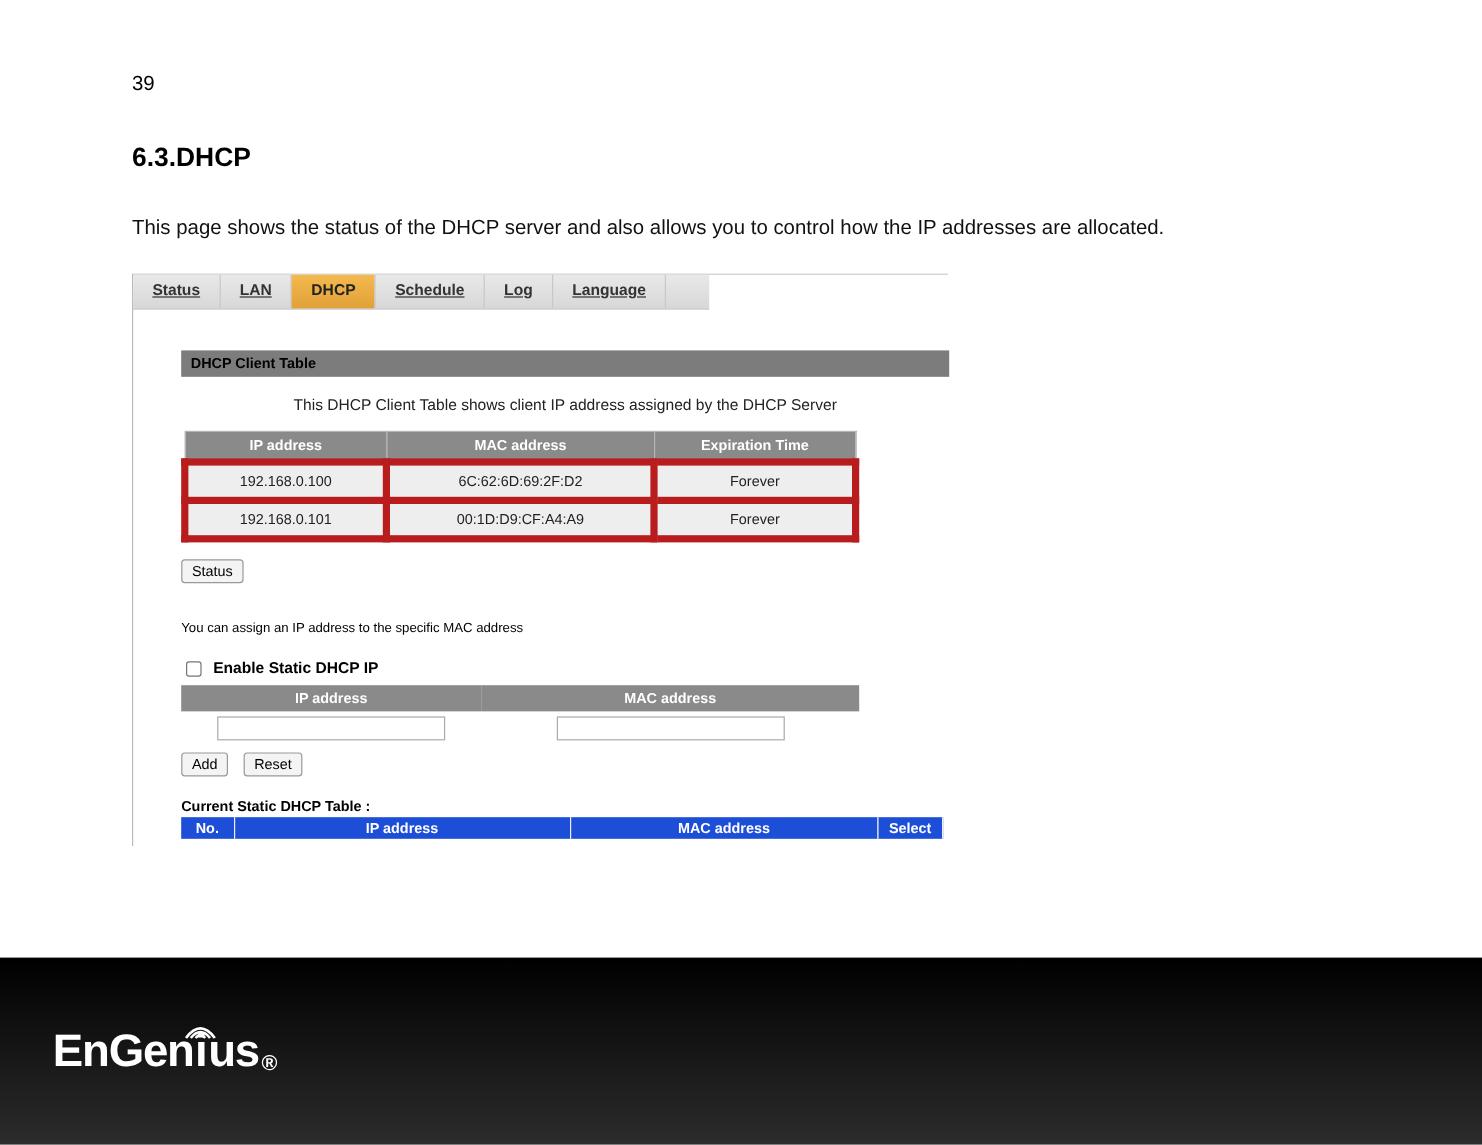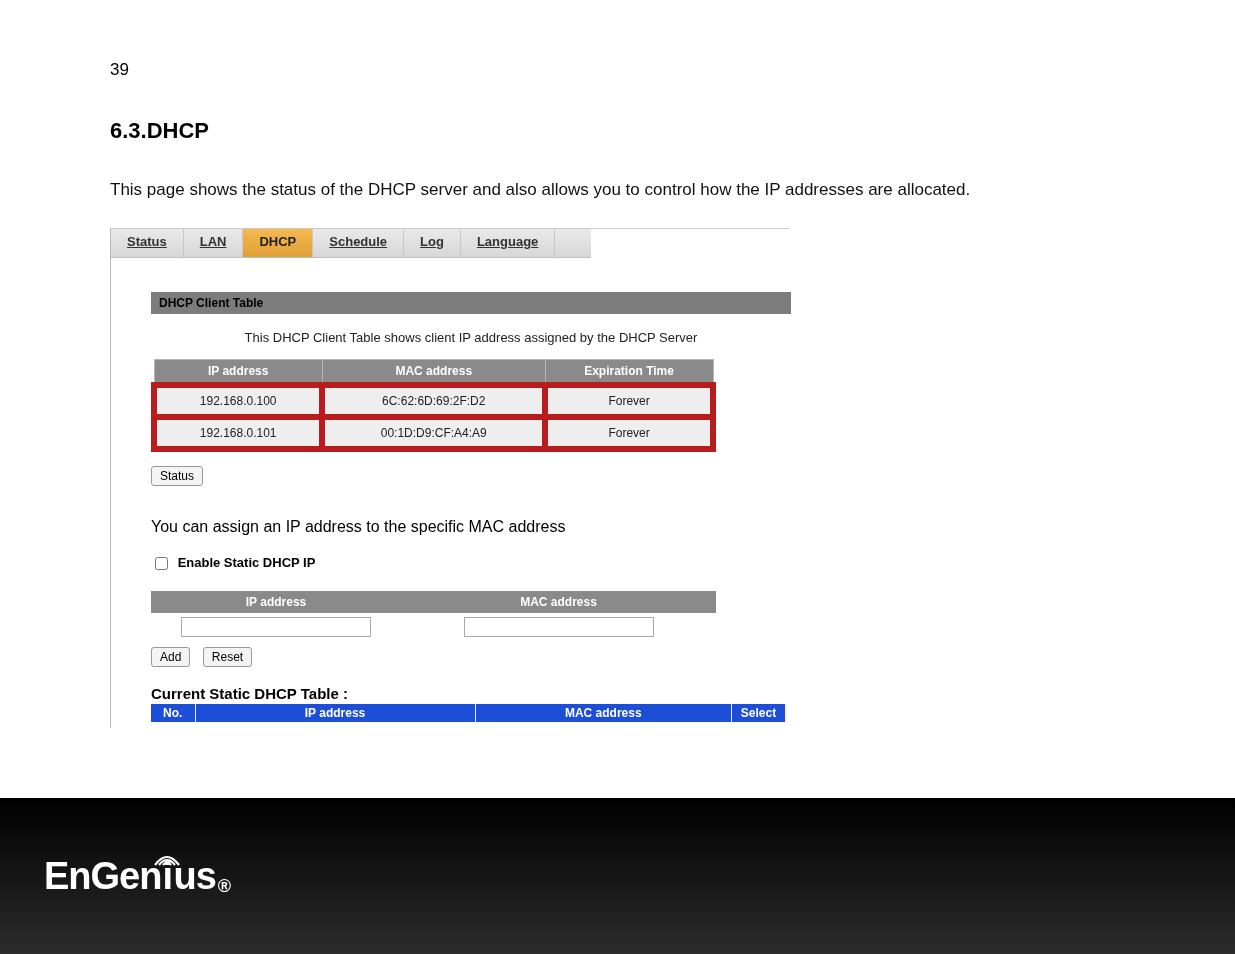--- a/index.html
+++ b/index.html
@@ -101,22 +101,22 @@
   .btn {
     font-family: Arial, sans-serif;
     font-size: 12px;
     padding: 2px 8px;
     background: #f4f4f4;
     border: 1px solid #999;
     border-radius: 3px;
     cursor: pointer;
   }
   .refresh-row { margin: 14px 0 10px 0; }
-  .assign-desc { font-size: 16px; margin: 32px 0 18px 0; }
-  .check-row { font-size: 13px; font-weight: 700; margin-bottom: 18px; }
+  .assign-desc { font-size: 11px; margin: 32px 0 18px 0; }
+  .check-row { font-size: 13px; font-weight: 700; margin-bottom: 4px; }
   .check-row input { margin-right: 6px; vertical-align: middle; }
   table.static-input {
     border-collapse: collapse;
     width: 565px;
     font-size: 12px;
   }
   table.static-input th {
     background: #8a8a8a;
     color: #fff;
     font-weight: 700;
@@ -132,21 +132,21 @@
     font-size: 12px;
     padding: 2px 4px;
     border: 1px solid #aaa;
     background: #fff;
     width: 190px;
     height: 20px;
   }
   .btn-row { margin: 6px 0 10px 0; }
   .btn-row .btn { margin-right: 8px; }
   .current-title {
-    font-size: 15px;
+    font-size: 12px;
     font-weight: 700;
     margin: 18px 0 2px 0;
   }
   table.static-list {
     border-collapse: collapse;
     width: 635px;
     font-size: 12px;
   }
   table.static-list th {
     background: #1d4ed8;

